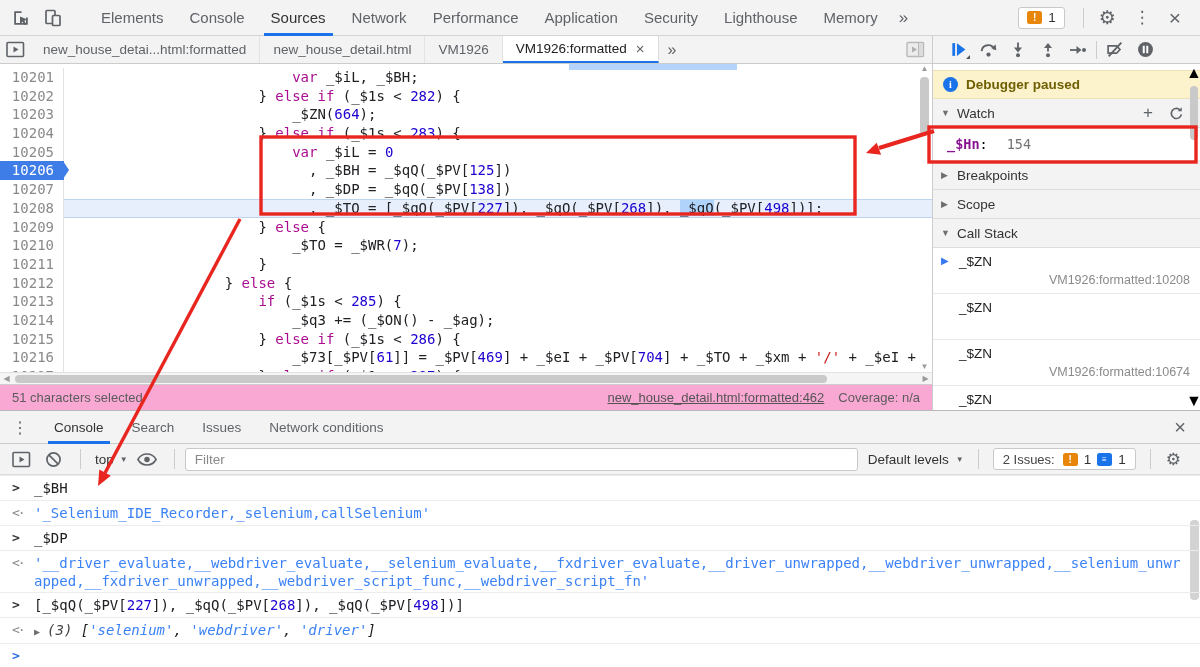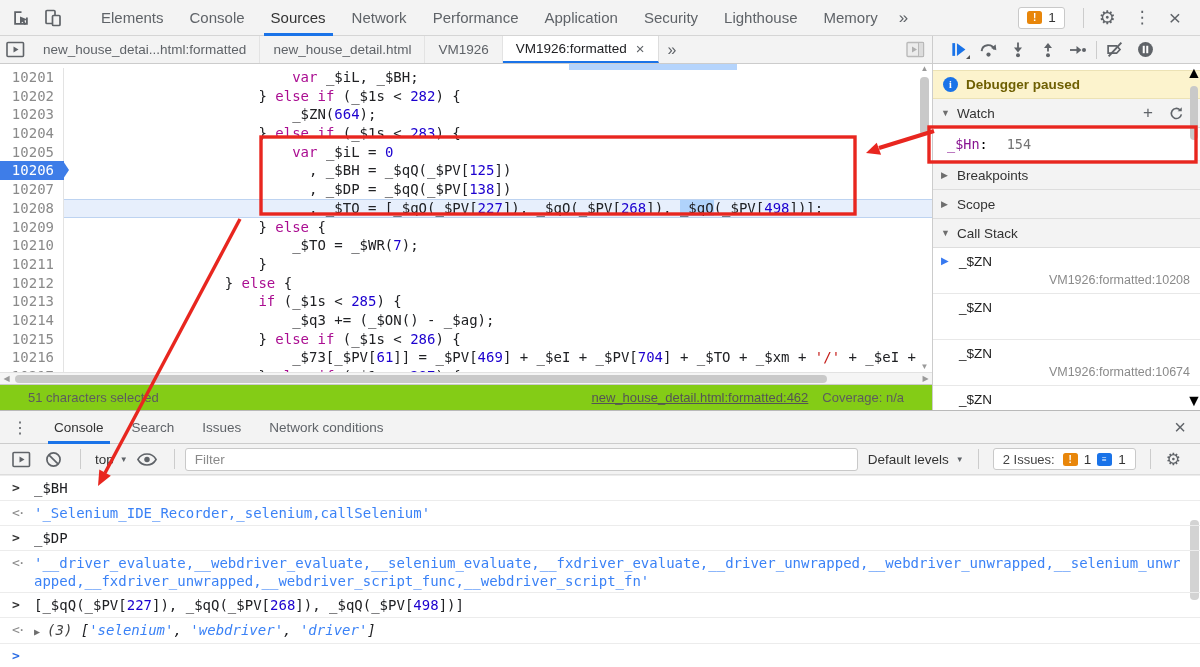--- a/index.html
+++ b/index.html
@@ -65,35 +65,35 @@
   .vthumb{width:9px;background:#c9c9c9;border-radius:4px;}
   .ed-vscroll{right:1px;height:308px;}
   .ed-vscroll .vthumb{margin-top:3px;height:58px;}
   .ed-vscroll .arr.bottom{margin-top:auto;}
   
   .hscroll{position:absolute;left:0;top:308px;width:932px;height:12px;background:#f5f5f5;border-top:1px solid #e2e2e2;display:flex;align-items:center;}
   .hscroll .arr{font-size:8px;color:#9a9a9a;width:13px;text-align:center;}
   .hthumb{height:8px;background:#c9c9c9;border-radius:4px;width:812px;margin-left:2px;}
   .hscroll .arr.right{margin-left:auto;}
   
-  .status-bar{position:absolute;left:0;top:320px;width:932px;height:26px;background:#84cc16;border-top:1px solid #ccc;display:flex;align-items:center;font-size:13px;color:#5c5c5c;padding:0 28px;}
+  .status-bar{position:absolute;left:0;top:320px;width:932px;height:26px;background:#f9a8d4;border-top:1px solid #ccc;display:flex;align-items:center;font-size:13px;color:#5c5c5c;padding:0 12px;}
   .status-right{margin-left:auto;display:flex;align-items:center;gap:14px;}
   .status-link{text-decoration:underline;cursor:pointer;color:#545454;}
 
   
   .sidebar{position:absolute;left:932px;top:64px;width:268px;height:346px;background:#fff;border-left:1px solid #ccc;overflow:hidden;}
   .paused-banner{margin-top:6px;height:29px;background:#fcf3cd;border-top:1px solid #ece2b5;border-bottom:1px solid #ece2b5;display:flex;align-items:center;padding-left:10px;gap:8px;}
   .paused-banner .txt{font-size:13.5px;font-weight:bold;color:#6e5f02;}
   .info-ic{width:15px;height:15px;border-radius:50%;background:#1a73e8;color:#fff;font-size:10px;font-weight:bold;display:flex;align-items:center;justify-content:center;font-family:"Liberation Serif",serif;}
   .sb-header{height:29px;background:#f3f3f3;border-bottom:1px solid #ddd;display:flex;align-items:center;padding:0 8px;font-size:13.5px;color:#333;cursor:pointer;}
   .sb-header .tri{font-size:9px;color:#6e6e6e;width:16px;}
   .sb-header .hicons{margin-left:auto;display:flex;align-items:center;gap:16px;padding-right:8px;}
   .sb-header .plus{font-size:17px;color:#5f6368;cursor:pointer;}
   .watch-item{height:33px;display:flex;align-items:center;padding-left:14px;font-family:"DejaVu Sans Mono",monospace;font-size:13.5px;border-bottom:1px solid #eee;}
-  .watch-name{color:#881391;}
+  .watch-name{color:#881391;font-weight:bold;}
   .watch-val{color:#737373;margin-left:19px;}
   .stack-frame{position:relative;height:46px;border-bottom:1px solid #e8e8e8;padding:6px 10px 0 26px;cursor:pointer;}
   .stack-frame.partial{height:24px;border-bottom:none;}
   .frame-fn{font-size:13.5px;color:#222;}
   .frame-loc{font-size:12.5px;color:#8a8a8a;text-align:right;margin-top:4px;}
   .frame-marker{position:absolute;left:8px;top:7px;font-size:10px;color:#3779f0;}
   .sb-vscroll{right:0;height:346px;position:absolute;top:0;width:12px;display:flex;flex-direction:column;align-items:center;}
   .sb-vscroll .vthumb{margin-top:4px;height:54px;width:8px;}
   .sb-vscroll .arr.bottom{margin-top:auto;}
 

